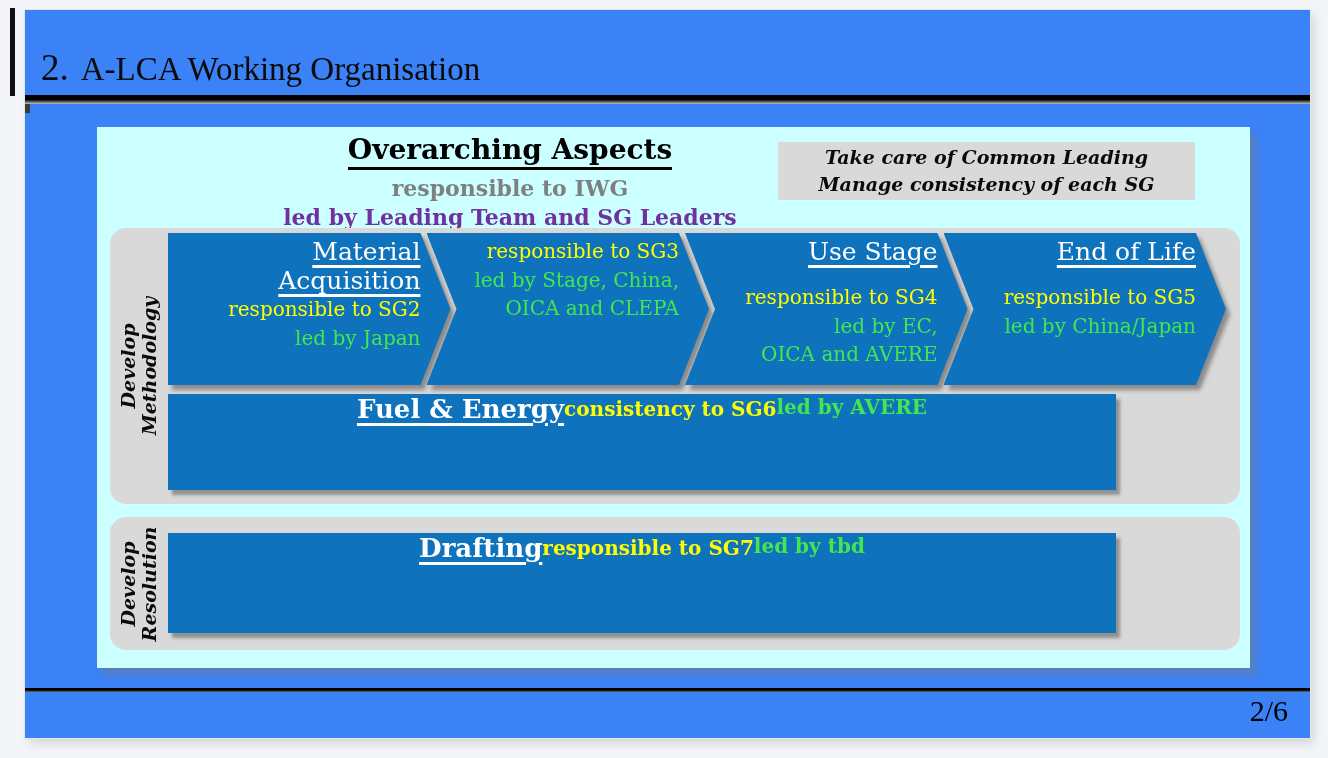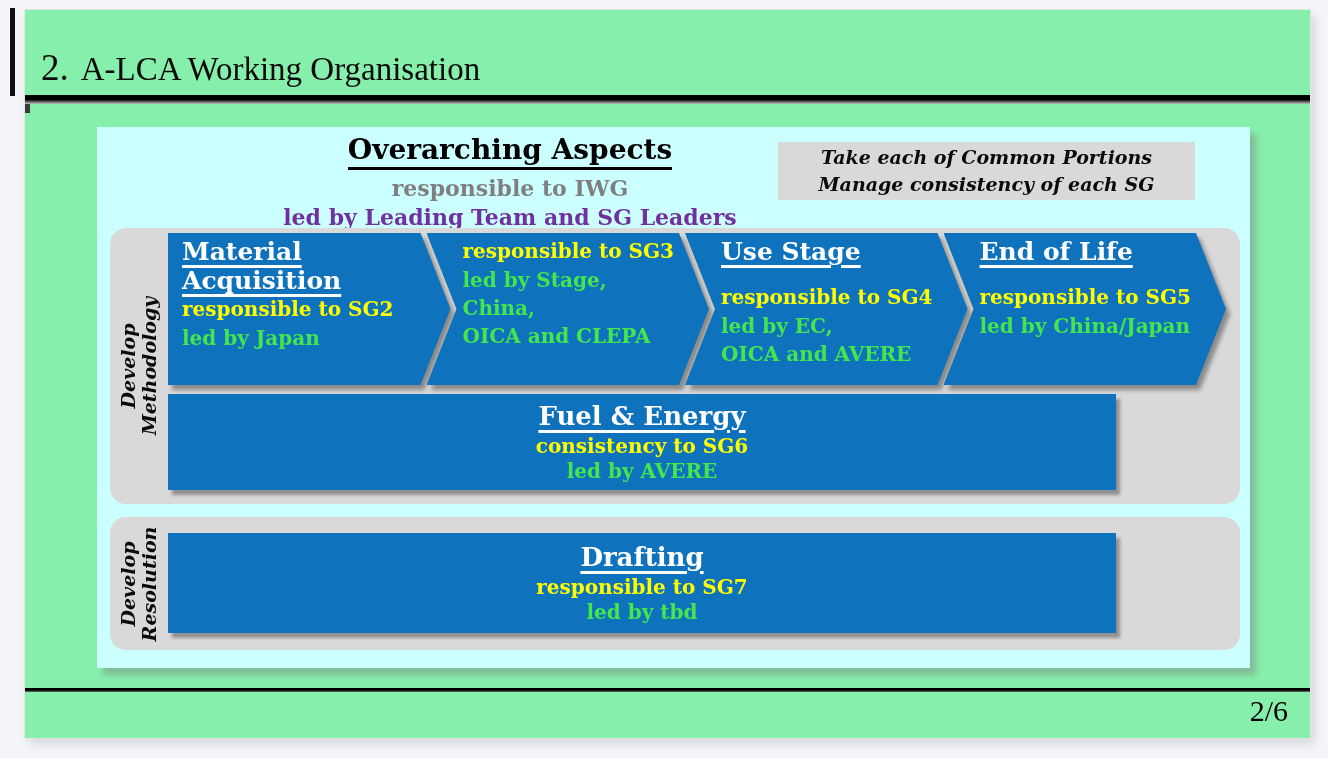--- a/index.html
+++ b/index.html
@@ -1,21 +1,21 @@
 <!DOCTYPE html>
 <html style="--panel_bg: #CCFFFF; --shape_blue: #0E72BC; --container_gray: #D9D9D9; --note_bg: #D9D9D9; --responsible_yellow: #FFFF00; --led_green: #44E64E; --led_purple: #7030A0; --responsible_gray: #7F7F7F;"><head>
 <meta charset="utf-8">
 <style>
   * { margin:0; padding:0; box-sizing:border-box; }
   html,body { width:1328px; height:758px; overflow:hidden; }
   body { background:#F3F5F8; position:relative; font-family:"DejaVu Serif", serif; }
 
   .accent-bar { position:absolute; left:10px; top:8px; width:5px; height:88px; background:#101010; }
 
-  .slide { position:absolute; left:25px; top:10px; width:1285px; height:728px; background:#86efac;
+  .slide { position:absolute; left:25px; top:10px; width:1285px; height:728px; background:#3b82f6;
            box-shadow:0 0 0 1px #e6e6e6, 4px 5px 10px rgba(0,0,0,0.14); }
 
   .slide-title { position:absolute; left:16px; top:36px; font-family:"Liberation Serif", serif;
                  color:#0b0b0b; white-space:nowrap; }
   .slide-title .num { font-size:37px; margin-right:12px; }
   .slide-title .txt { font-size:33px; }
 
   .title-rule { position:absolute; left:0; top:85px; width:100%; height:9px;
                 background:linear-gradient(to bottom, #000 0%, #000 50%, #555 72%, #c0c0c0 100%); }
   .title-rule::after { content:""; position:absolute; left:0; top:9px; width:5px; height:9px; background:#3a3a3a; }
@@ -40,32 +40,32 @@
   .vlabel { position:absolute; left:0; top:0; bottom:0; width:58px; }
   .vtext { position:absolute; top:50%; left:50%; transform:translate(-50%,-50%) rotate(-90deg);
            white-space:nowrap; text-align:center; font-style:italic; font-weight:bold; font-size:19px;
            line-height:1.12; color:#0a0a0a; }
 
   .chevrons { position:absolute; left:58px; top:5px; width:1058px; height:152px; display:flex; }
   .chev-wrap { flex:1; filter:drop-shadow(4px 5px 2px rgba(85,85,85,0.6)); }
   .chev-wrap + .chev-wrap { margin-left:-24px; }
   .chevron { width:100%; height:100%; background:var(--shape_blue, #0E72BC);
              clip-path:polygon(0 0, calc(100% - 30px) 0, 100% 50%, calc(100% - 30px) 100%, 0 100%, 30px 50%);
-             display:flex; flex-direction:column; justify-content:space-between; text-align:left;
-             padding:4px 30px 10px 36px; color:#fff; font-weight:bold; }
+             display:flex; flex-direction:column; justify-content:space-between; text-align:right;
+             padding:4px 30px 10px 36px; color:#fff; font-weight:normal; }
   .chev-wrap.first .chevron { clip-path:polygon(0 0, calc(100% - 30px) 0, 100% 50%, calc(100% - 30px) 100%, 0 100%);
                               padding-left:14px; }
   .c-title { font-size:25px; line-height:1.16; text-decoration:underline;
              text-decoration-thickness:2.5px; text-underline-offset:5px; }
   .c-sub { min-height:92px; }
   .c-resp { font-size:20px; color:var(--responsible_yellow, #FFFF00); line-height:1.45; }
   .c-led  { font-size:20px; color:var(--led_green, #44E64E); line-height:1.4; }
 
   .bar { position:absolute; left:58px; width:948px; background:var(--shape_blue, #0E72BC);
-         box-shadow:4px 5px 3px rgba(85,85,85,0.55); display:flex; flex-direction:column;
+         box-shadow:4px 5px 3px rgba(85,85,85,0.55); display:flex; flex-direction:row;
          justify-content:center; text-align:center; color:#fff; font-weight:bold; }
   .group.methodology .bar { top:166px; height:96px; }
   .group.resolution  .bar { top:16px;  height:100px; }
   .bar-title { font-size:26px; }
   .bar-title span { text-decoration:underline; text-decoration-thickness:2.5px; text-underline-offset:5px; }
   .b-resp { font-size:20px; color:var(--responsible_yellow, #FFFF00); margin-top:3px; }
   .b-led  { font-size:20px; color:var(--led_green, #44E64E); margin-top:1px; }
 
   .bottom-rule { position:absolute; left:0; top:678px; width:100%; height:4px;
                  background:linear-gradient(to bottom, #000 0%, #000 55%, #777 100%); }
@@ -86,21 +86,21 @@
 
   <div class="panel">
 
     <div class="header">
       <div class="h-title"><span>Overarching Aspects</span></div>
       <div class="h-resp">responsible to IWG</div>
       <div class="h-led">led by Leading Team and SG Leaders</div>
     </div>
 
     <div class="note">
-      <div>Take each of Common Portions</div>
+      <div>Take care of Common Leading</div>
       <div>Manage consistency of each SG</div>
     </div>
 
     <div class="group methodology">
       <div class="vlabel">
         <div class="vtext">
           <span>Develop</span><br>
           <span>Methodology</span>
         </div>
       </div>

